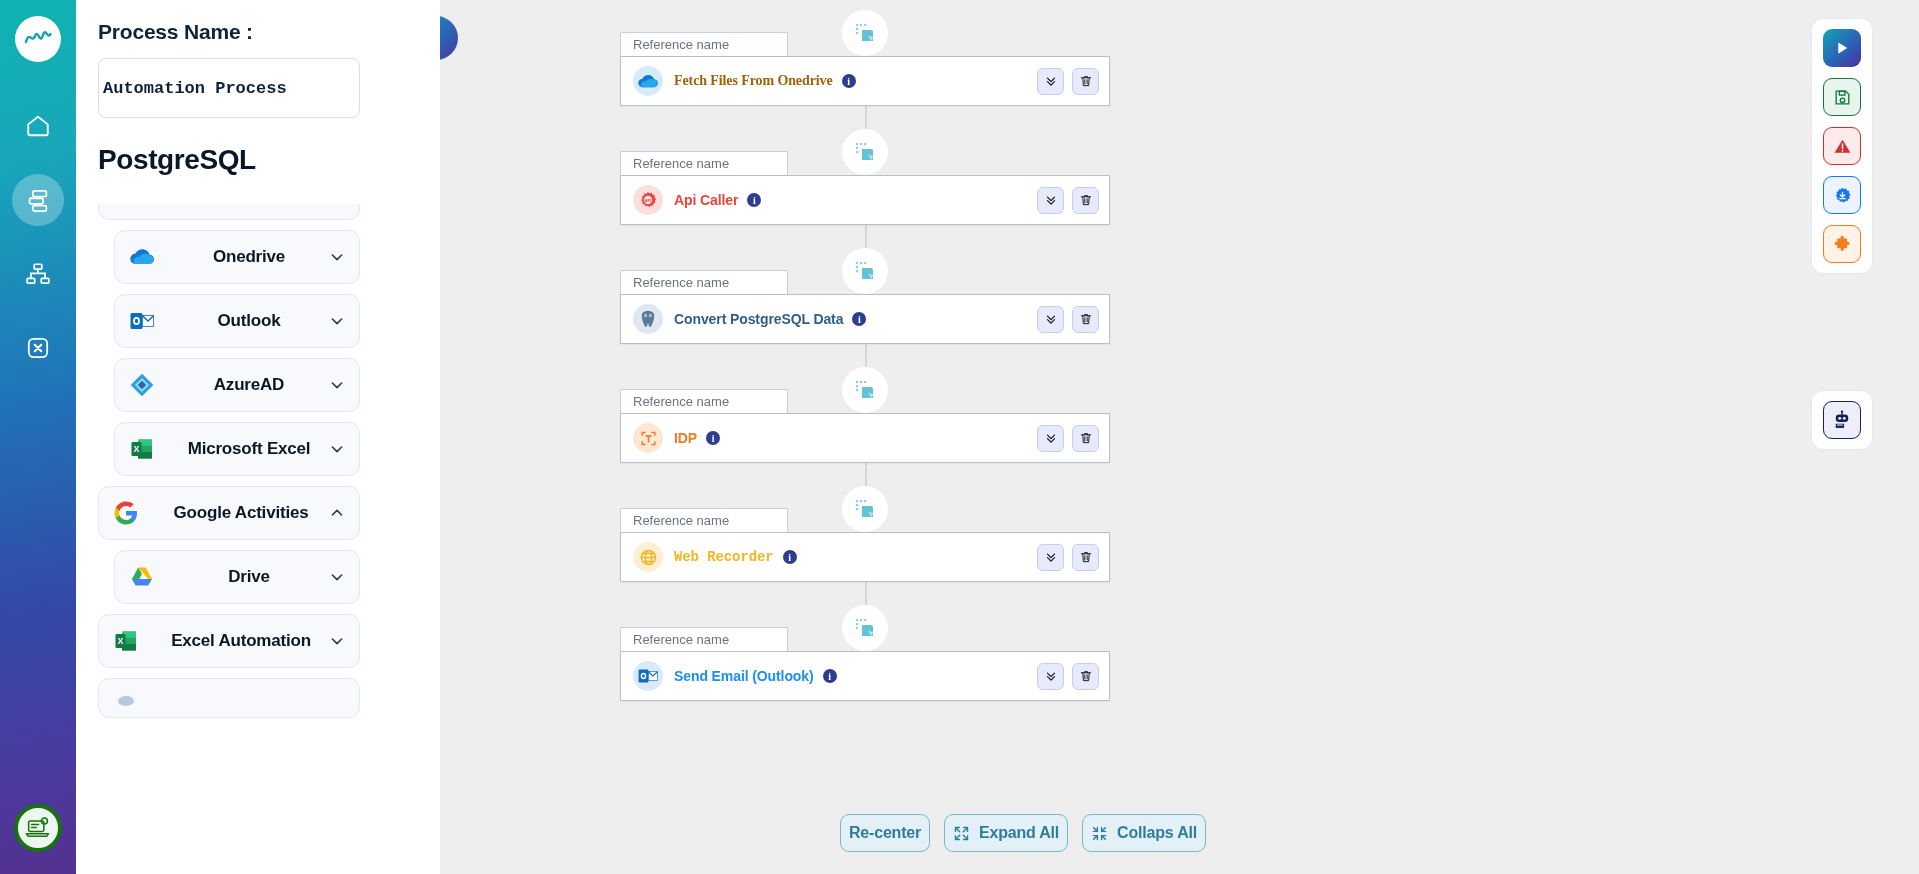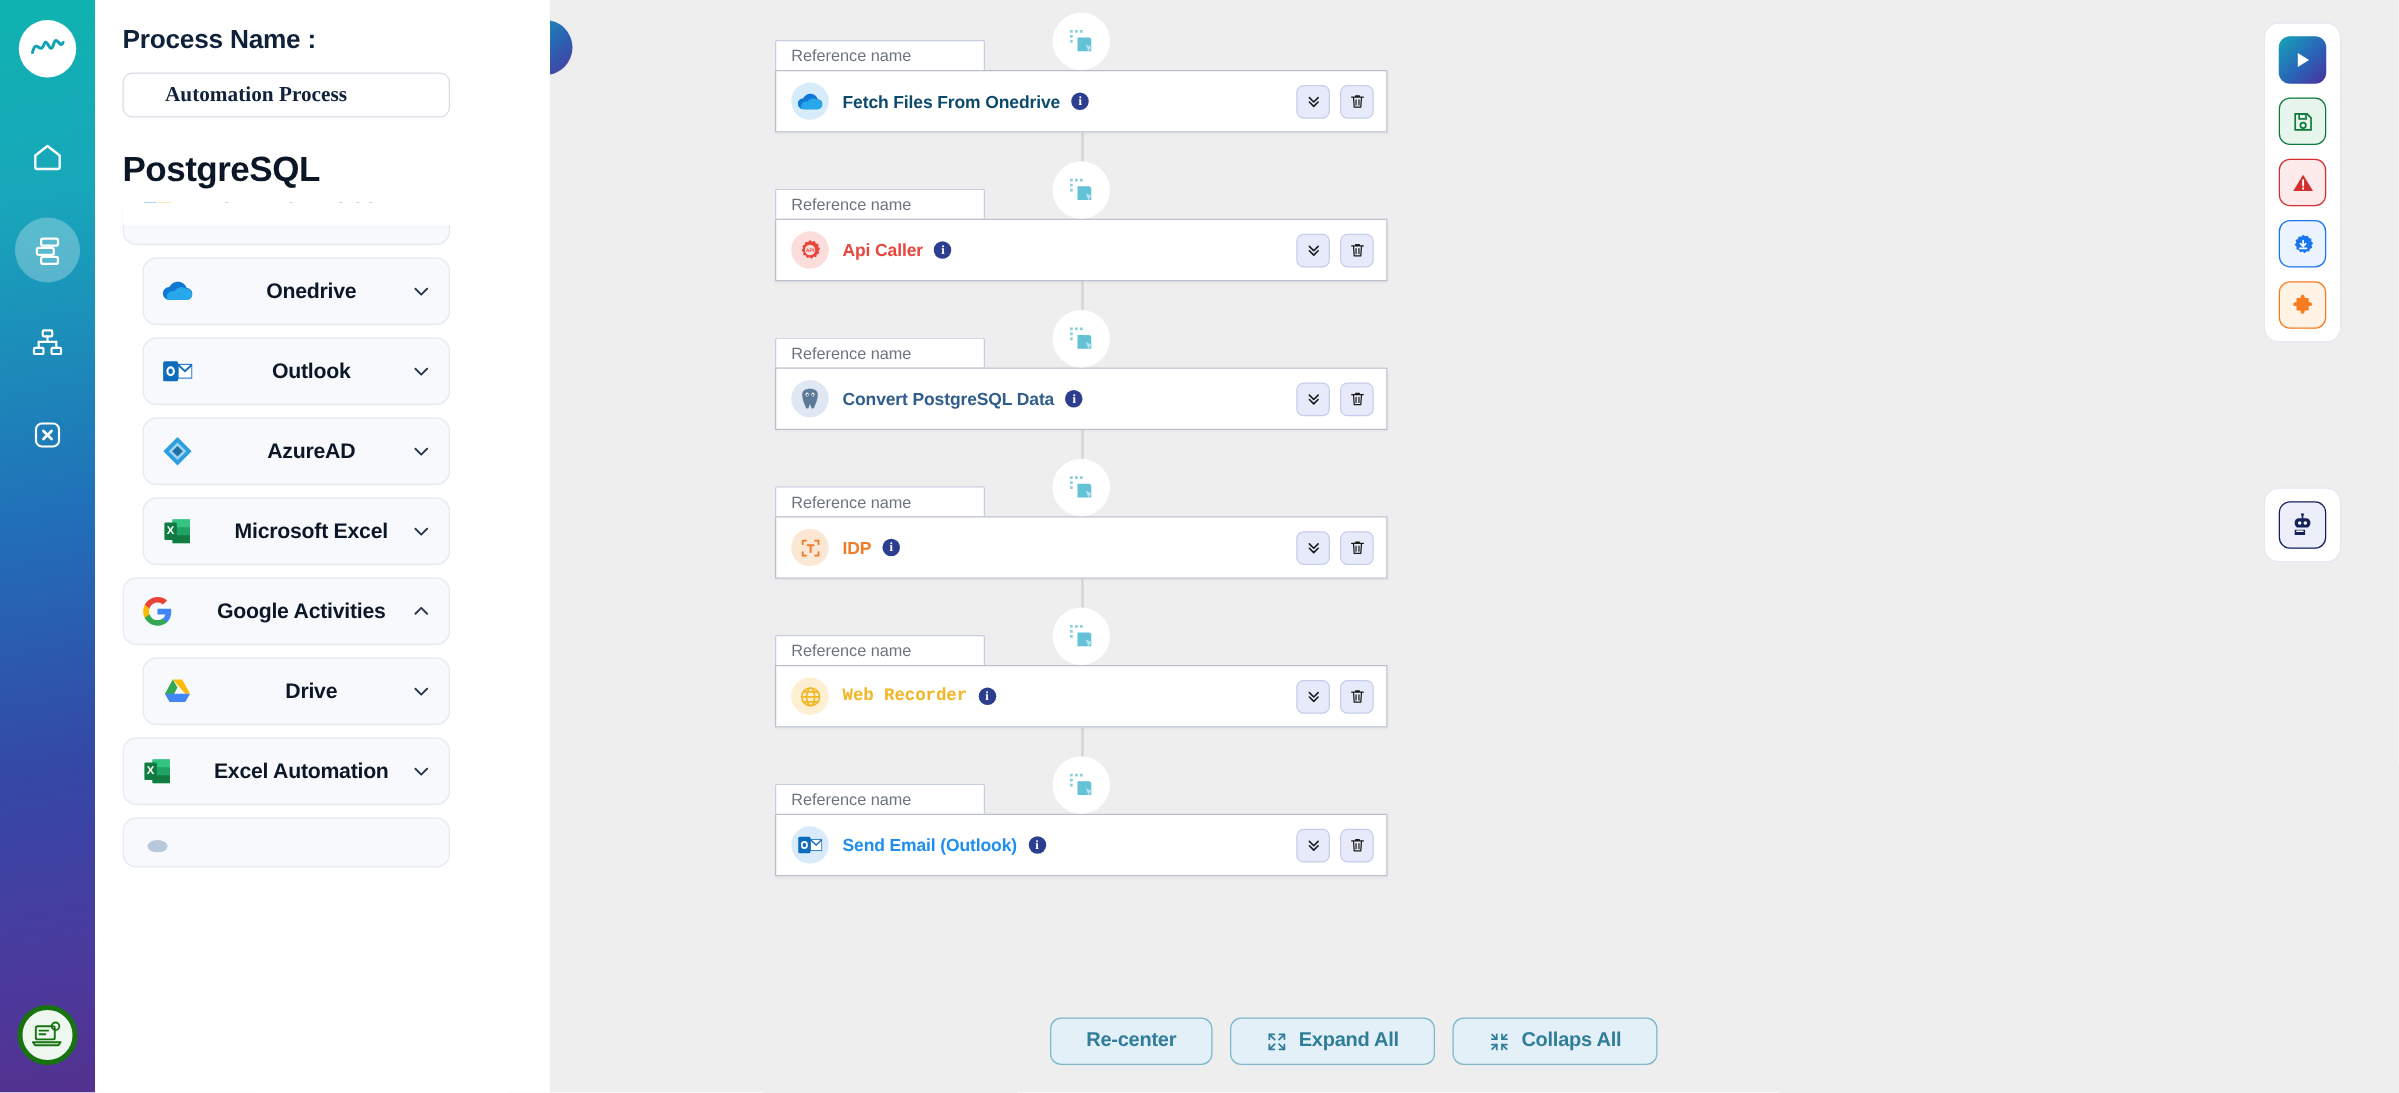--- a/index.html
+++ b/index.html
@@ -43,24 +43,24 @@
     width: 364px; flex: 0 0 364px; height: 874px;
     background: #ffffff; position: relative;
     padding: 0 22px;
     overflow: hidden;
   }
   .proc-label {
     font-size: 21px; font-weight: 700; color: #10213a;
     margin-top: 20px; letter-spacing: -0.2px;
   }
   .proc-input {
-    margin-top: 14px; width: 262px; height: 36px;
+    margin-top: 14px; width: 262px; height: 60px;
     border: 1px solid #d8dde6; border-radius: 8px;
-    background: #fff; padding: 0 33px;
-    font-family: Liberation Serif, serif;
+    background: #fff; padding: 0 4px;
+    font-family: Liberation Mono, monospace;
     font-size: 17px; font-weight: 700; color: #10213a;
   }
   .activities-title {
     margin-top: 26px; font-size: 28px; font-weight: 700; color: #0b1726;
     letter-spacing: -0.4px;
   }
   .act-list {
     margin-top: 10px; position: relative; height: 700px; overflow: hidden; text-align: center;
   }
   .act-item {
@@ -160,21 +160,21 @@
 
   
   .bottom-bar {
     position: absolute; left: 400px; bottom: 22px;
     display: flex; gap: 14px; z-index: 25;
   }
   .bbtn {
     height: 38px; border: 1px solid #7bb6c9; border-radius: 9px;
     background: #e3f0f8; color: #2f7d99;
     display: flex; align-items: center; gap: 9px;
-    padding: 0 28px; font-size: 16px; font-weight: 700; cursor: pointer;
+    padding: 0 8px; font-size: 16px; font-weight: 700; cursor: pointer;
     letter-spacing: -0.2px;
   }
 
   
   .chat {
     width: 740px; flex: 0 0 740px; height: 874px;
     background: linear-gradient(150deg,#eef4fb 0%, #e6eefb 40%, #dbe6fa 75%, #cdd9f5 100%);
     position: relative; padding: 24px 24px 0 24px;
   }
   .seg {
@@ -433,21 +433,21 @@
           </svg>
         </div>
         <div class="refname">Reference name</div>
         <div class="node-card">
           <div class="node-ico" style="background:#d6ecfb;">
             <svg width="20" height="15" viewBox="0 0 24 18">
               <path d="M6.5 16 h12.2 c2.9 0 5.3-2.2 5.3-4.8 0-2.5-2-4.6-4.6-4.8 -0.9-3-3.8-5.1-7.1-5.1 -3 0-5.6 1.7-6.8 4.3 -2.9 0.1-5.2 2.4-5.2 5.2 0 2.8 2.3 5.2 5.2 5.2 Z" fill="#0f78d4"></path>
               <path d="M6.8 16 h12 c2.7 0 4.9-2 4.9-4.5 0-2.4-2-4.4-4.6-4.5 -3.2-2.3-7.6-1.4-9.6 1.9 -0.4-0.1-0.8-0.2-1.2-0.2 -2.7 0-4.8 2.1-4.8 4.6 S4.1 16 6.8 16 Z" fill="#28a8ea"></path>
             </svg>
           </div>
-          <span class="node-title" style="color:#0c4a6e;">Fetch Files From Onedrive</span>
+          <span class="node-title" style="color:#a16207;font-family:Liberation Serif, serif;">Fetch Files From Onedrive</span>
           <span class="info-dot">i</span>
           <div class="node-actions">
             <div class="nbtn">
               <svg width="14" height="14" viewBox="0 0 24 24" fill="none" stroke="#1a1a1a" stroke-width="2.2" stroke-linecap="round" stroke-linejoin="round">
                   <path d="M6 7 L12 13 L18 7"></path>
                   <path d="M6 13 L12 19 L18 13"></path>
                 </svg>
             </div>
             <div class="nbtn">
               <svg width="14" height="14" viewBox="0 0 24 24" fill="none" stroke="#1a1a1a" stroke-width="1.7" stroke-linecap="round" stroke-linejoin="round">

